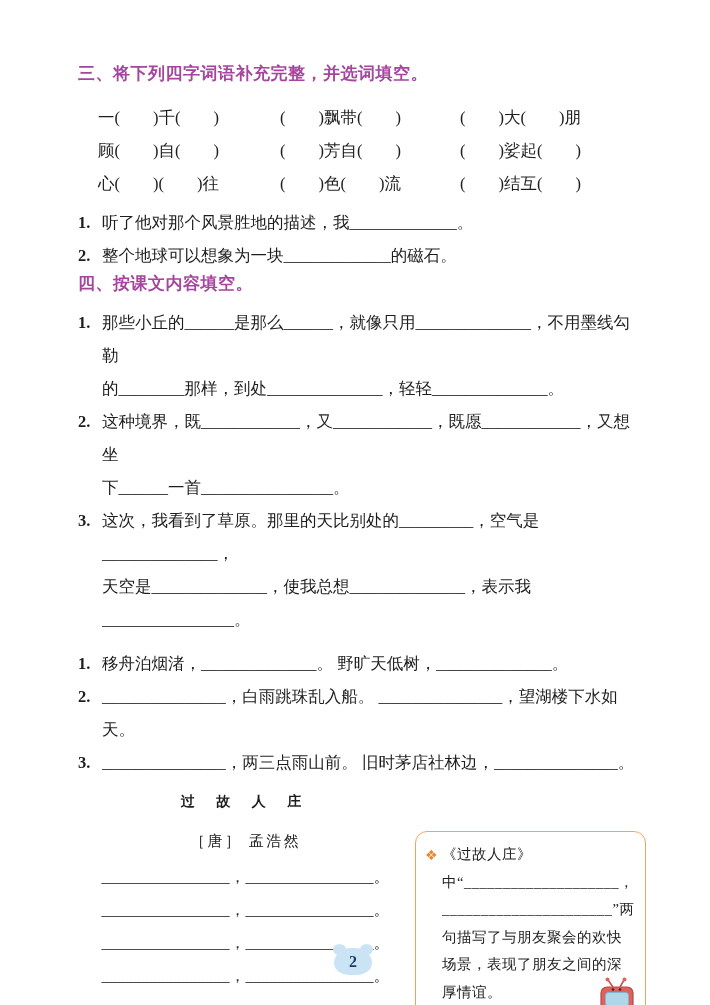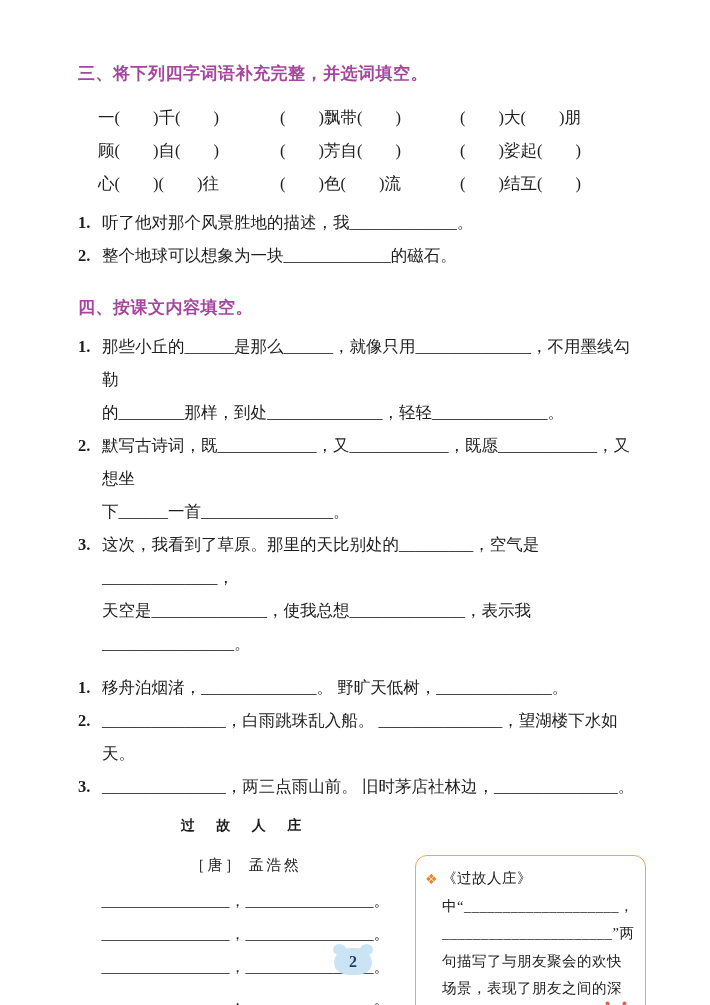--- a/index.html
+++ b/index.html
@@ -27,21 +27,21 @@
     display:grid;
     grid-template-columns:182px 180px auto;
     margin:16px 0 6px 20px;
     line-height:33px;
   }
   .wordcell{white-space:pre;}
   .items{margin-top:6px;}
   .item{display:flex;line-height:33px;}
   .item .num{font-weight:bold;flex:none;width:24px;}
   .item .txt{white-space:pre-wrap;flex:1;}
-  .sec4-title{margin-top:24px;}
+  .sec4-title{}
   .sec5-title{margin-top:24px;}
   .sec6-title{margin-top:26px;}
   .s4-items,.s5-items{margin-top:11px;}
   .s6-body{display:flex;margin-top:12px;}
   .poem{width:335px;text-align:center;flex:none;}
   .poem-title{font-weight:bold;font-size:14px;letter-spacing:9px;line-height:22px;}
   .poem-author{margin-top:19px;font-size:15px;letter-spacing:2.5px;color:#222;}
   .poem-lines{margin-top:9px;line-height:33px;font-size:16px;color:#2a2a2a;}
   .poem-line{white-space:pre;}
   .note-box{
@@ -116,21 +116,21 @@
 
   <h3 class="sec-title sec4-title">四、按课文内容填空。</h3>
   <div class="items s4-items">
     <div class="item">
       <span class="num">1.</span>
       <span class="txt">那些小丘的______是那么______，就像只用______________，不用墨线勾勒
 的________那样，到处______________，轻轻______________。</span>
     </div>
     <div class="item">
       <span class="num">2.</span>
-      <span class="txt">默写古诗词，既____________，又____________，既愿____________，又想坐
+      <span class="txt">这种境界，既____________，又____________，既愿____________，又想坐
 下______一首________________。</span>
     </div>
     <div class="item">
       <span class="num">3.</span>
       <span class="txt">这次，我看到了草原。那里的天比别处的_________，空气是______________，
 天空是______________，使我总想______________，表示我________________。</span>
     </div>
   </div>
 
   <div class="items s5-items">

